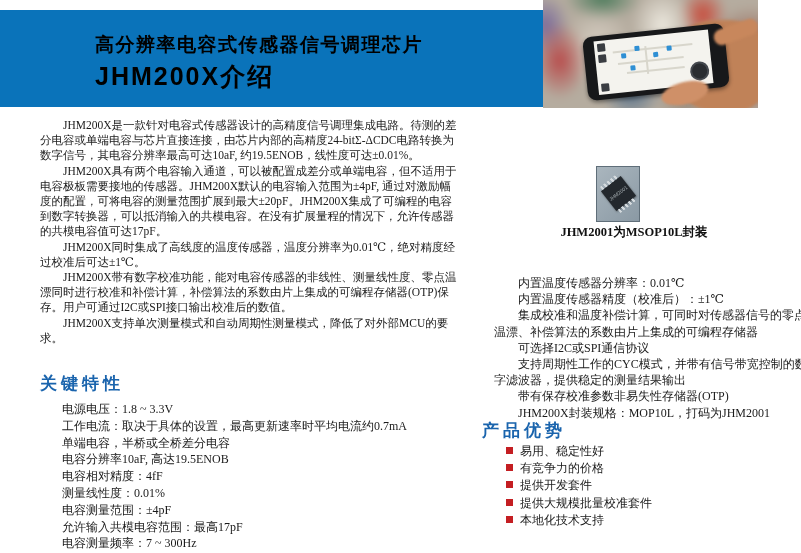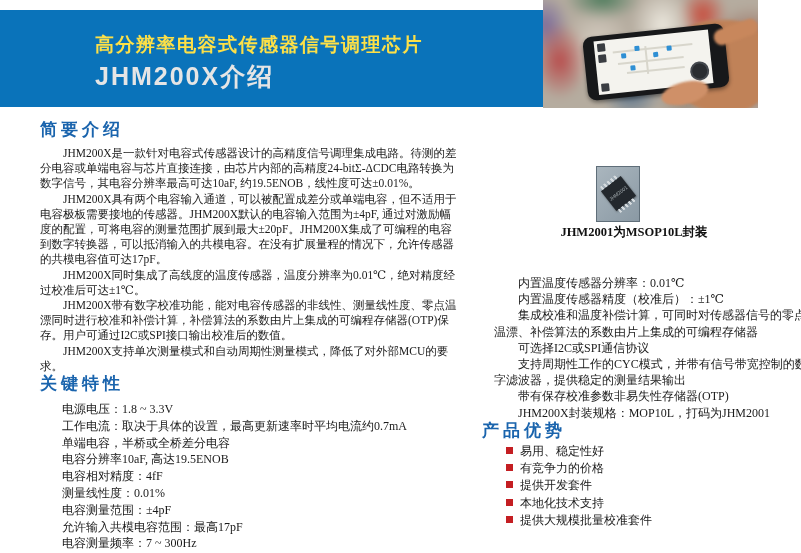--- a/index.html
+++ b/index.html
@@ -1,24 +1,24 @@
 <!DOCTYPE html>
 <html><head>
 <meta charset="utf-8">
 <style>
   html,body{margin:0;padding:0;background:#ffffff;}
   .page{position:relative;width:801px;height:553px;background:#ffffff;overflow:hidden;
         font-family:"Liberation Serif","DejaVu Serif",serif;color:#1a1a1a;}
 
   
   .banner{position:absolute;left:0;top:10px;width:543px;height:97px;background:#0a73ba;}
-  .banner .sub{position:absolute;left:95px;top:22px;color:#fde047;
+  .banner .sub{position:absolute;left:95px;top:22px;color:#000000;
                font-family:Liberation Sans, sans-serif;
                font-weight:bold;font-size:19px;letter-spacing:1.5px;}
-  .banner .ttl{position:absolute;left:95px;top:50px;color:#e5e5e5;
+  .banner .ttl{position:absolute;left:95px;top:50px;color:#000000;
                font-family:"Liberation Sans","DejaVu Sans",sans-serif;
                font-weight:bold;font-size:25px;letter-spacing:2px;}
 
   .photo{position:absolute;left:543px;top:0;width:215px;height:108px;overflow:hidden;background:#b0a89c;}
   .photo .blurbg{position:absolute;left:-12px;top:-12px;right:-12px;bottom:-12px;
     background:
       radial-gradient(40px 55px at 12% 55%, #b84a4a 0%, rgba(184,74,74,0) 70%),
       radial-gradient(35px 45px at 6% 28%, #7a6a9a 0%, rgba(122,106,154,0) 70%),
       radial-gradient(55px 30px at 30% 8%, #4a7a5a 0%, rgba(74,122,90,0) 70%),
       radial-gradient(50px 60px at 28% 45%, #d8d0c4 0%, rgba(216,208,196,0) 70%),
@@ -104,21 +104,20 @@
         <div class="mk" style="left:72px;top:12px;"></div>
         <div class="mk" style="left:34px;top:28px;"></div>
         <div class="compass"></div>
       </div>
     </div>
     <div class="finger"></div>
     <div class="thumb"></div>
   </div>
 
   <div class="intro">
-    <h2 class="sec-h">简要介绍</h2>
     <p>JHM200X是一款针对电容式传感器设计的高精度信号调理集成电路。待测的差分电容或单端电容与芯片直接连接，由芯片内部的高精度24-bitΣ-ΔCDC电路转换为数字信号，其电容分辨率最高可达10aF, 约19.5ENOB，线性度可达±0.01%。</p>
     <p>JHM200X具有两个电容输入通道，可以被配置成差分或单端电容，但不适用于电容极板需要接地的传感器。JHM200X默认的电容输入范围为±4pF, 通过对激励幅度的配置，可将电容的测量范围扩展到最大±20pF。JHM200X集成了可编程的电容到数字转换器，可以抵消输入的共模电容。在没有扩展量程的情况下，允许传感器的共模电容值可达17pF。</p>
     <p>JHM200X同时集成了高线度的温度传感器，温度分辨率为0.01℃，绝对精度经过校准后可达±1℃。</p>
     <p>JHM200X带有数字校准功能，能对电容传感器的非线性、测量线性度、零点温漂同时进行校准和补偿计算，补偿算法的系数由片上集成的可编程存储器(OTP)保存。用户可通过I2C或SPI接口输出校准后的数值。</p>
     <p>JHM200X支持单次测量模式和自动周期性测量模式，降低了对外部MCU的要求。</p>
   </div>
 
   <div class="features">
     <h2 class="sec-h">关键特性</h2>
     <div class="feat-line">电源电压：1.8 ~ 3.3V</div>
@@ -160,21 +159,21 @@
     <div class="adv-item">
       <span class="bullet"></span>
       <span>有竞争力的价格</span>
     </div>
     <div class="adv-item">
       <span class="bullet"></span>
       <span>提供开发套件</span>
     </div>
     <div class="adv-item">
       <span class="bullet"></span>
-      <span>本地化技术支持</span>
+      <span>提供大规模批量校准套件</span>
     </div>
     <div class="adv-item">
       <span class="bullet"></span>
-      <span>提供大规模批量校准套件</span>
+      <span>本地化技术支持</span>
     </div>
   </div>
 
 </div>
 
 </body></html>

